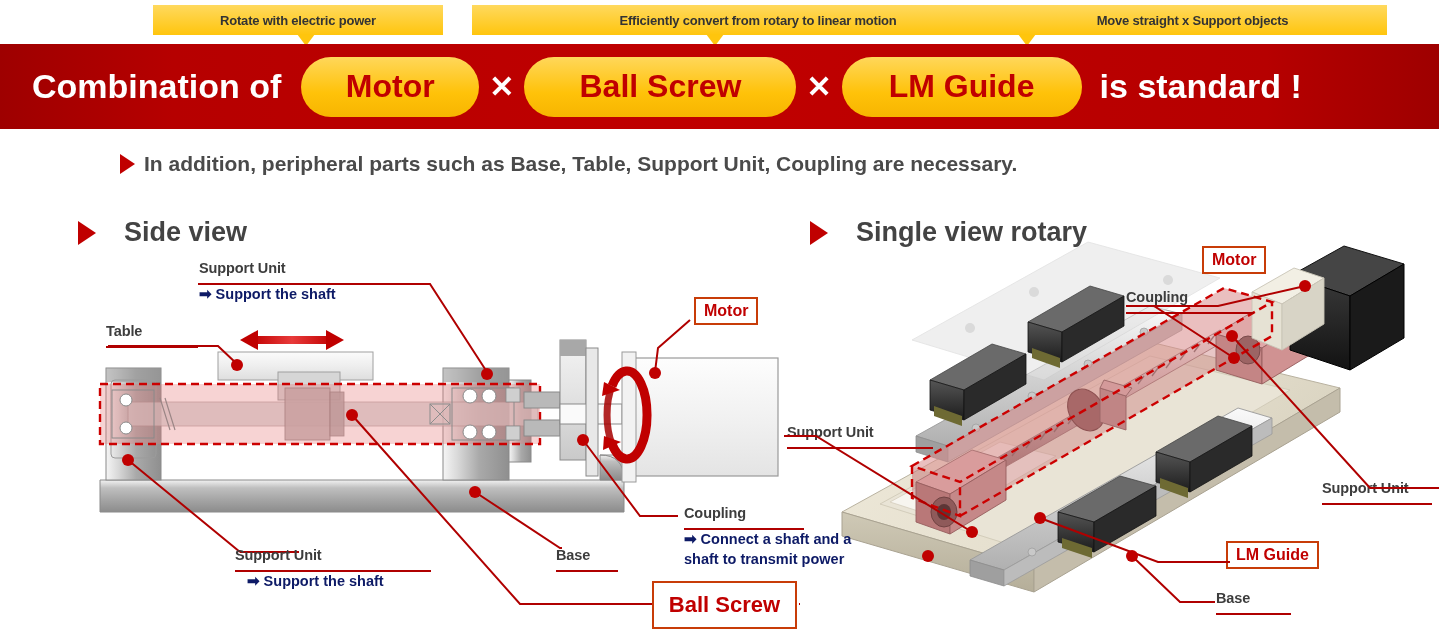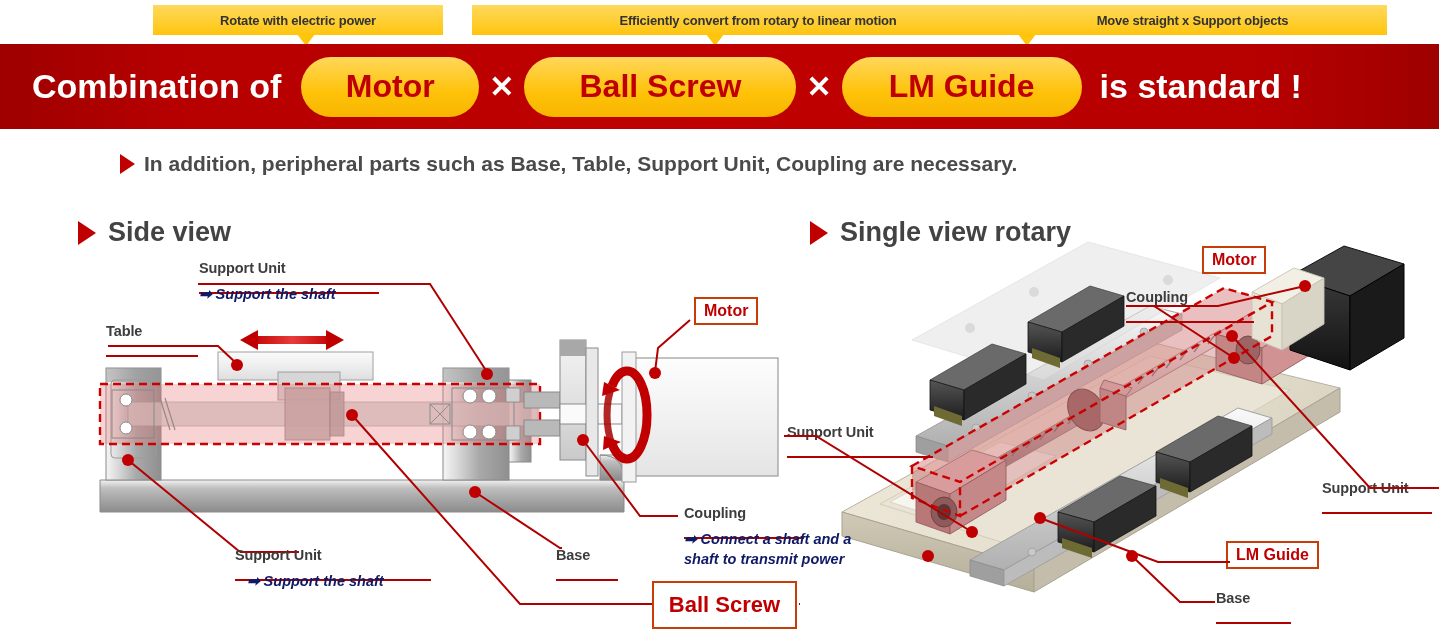--- a/index.html
+++ b/index.html
@@ -71,34 +71,34 @@
 
   #lead-line{
     position:absolute;left:120px;top:152px;
     display:flex;align-items:center;gap:9px;
   }
   #lead-line .txt{
     color:#4a4a4a;font-size:21px;font-weight:bold;white-space:nowrap;
   }
 
   .view-head{
-    position:absolute;display:flex;align-items:center;gap:12px;
+    position:absolute;display:flex;align-items:center;gap:28px;
   }
   .view-head .txt{color:#434343;font-size:27px;font-weight:bold;white-space:nowrap;}
 
   
   .lbl{
     position:absolute;white-space:nowrap;
     font-size:14.5px;font-weight:bold;color:#3d3d3d;
     letter-spacing:-0.1px;
   }
-  .lbl.under{border-bottom:2.5px solid #b00000;padding-bottom:16px;}
+  .lbl.under{border-bottom:2.5px solid #b00000;padding-bottom:7px;}
   .sub{
     position:absolute;white-space:nowrap;
-    font-size:14.5px;font-weight:bold;color:#0d1a66;font-style:italic;
+    font-size:14.5px;font-weight:bold;color:#0d1a66;
   }
   .arr{color:#0d1a66;font-size:15px;}
 
   .boxlbl{
     position:absolute;
     border:2.5px solid #c83c08;
     background:#ffffff;
     color:#c00000;
     font-size:16px;font-weight:bold;
     padding:3px 8px;

